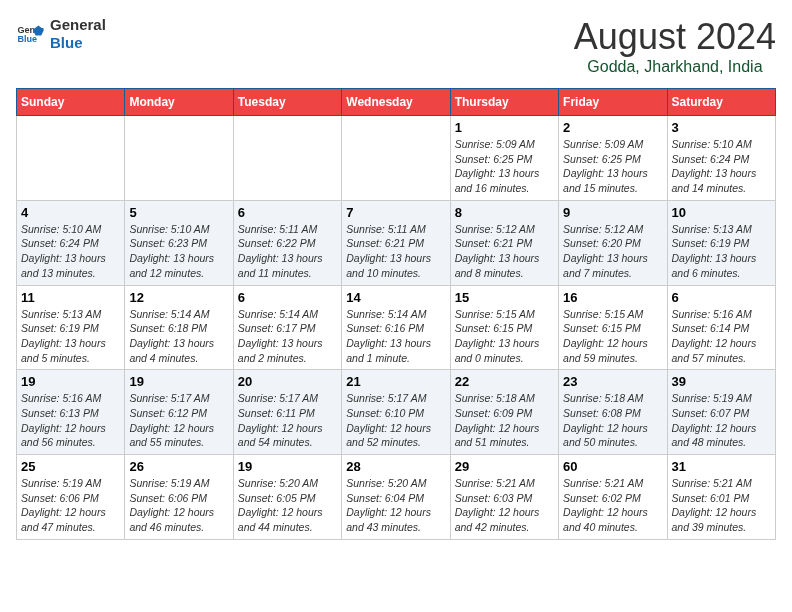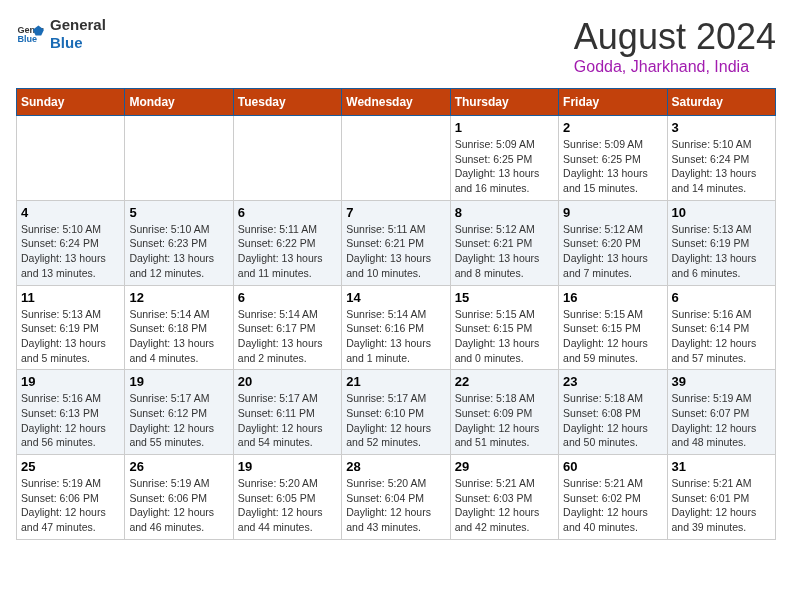--- a/index.html
+++ b/index.html
@@ -19,38 +19,38 @@
     .logo {
       display: flex;
       align-items: center;
       gap: 4px;
     }
     .logo-icon {
       width: 28px;
       height: 28px;
     }
     .title-block {
-      text-align: left;
+      text-align: center;
     }
     .main-title {
       font-size: 36px;
       font-weight: normal;
       color: #333;
     }
     .subtitle {
       font-size: 16px;
-      color: #a21caf;
+      color: #14532d;
     }
     table {
       width: 100%;
       border-collapse: collapse;
       font-size: 11px;
     }
     thead tr {
-      background-color: #c2410c;
+      background-color: #ef4444;
       color: #fff;
     }
     thead th {
       padding: 6px 4px;
       text-align: left;
       font-weight: bold;
       font-size: 12px;
       border: 1px solid #1a5a99;
     }
     tbody tr {
@@ -71,20 +71,21 @@
     .day-number {
       font-weight: bold;
       font-size: 13px;
       display: block;
       margin-bottom: 2px;
     }
     .day-info {
       font-size: 10.5px;
       color: #333;
       line-height: 1.4;
+      font-style: italic;
     }
   </style>
 </head>
 <body>
 
 <div class="header">
   <div class="logo">
     <svg class="logo-icon" viewBox="0 0 40 40" xmlns="http://www.w3.org/2000/svg">
       <text x="2" y="18" font-size="13" font-weight="bold" fill="#333" font-family="Arial">General</text>
       <text x="2" y="32" font-size="13" font-weight="bold" fill="#1a6bb5" font-family="Arial">Blue</text>

